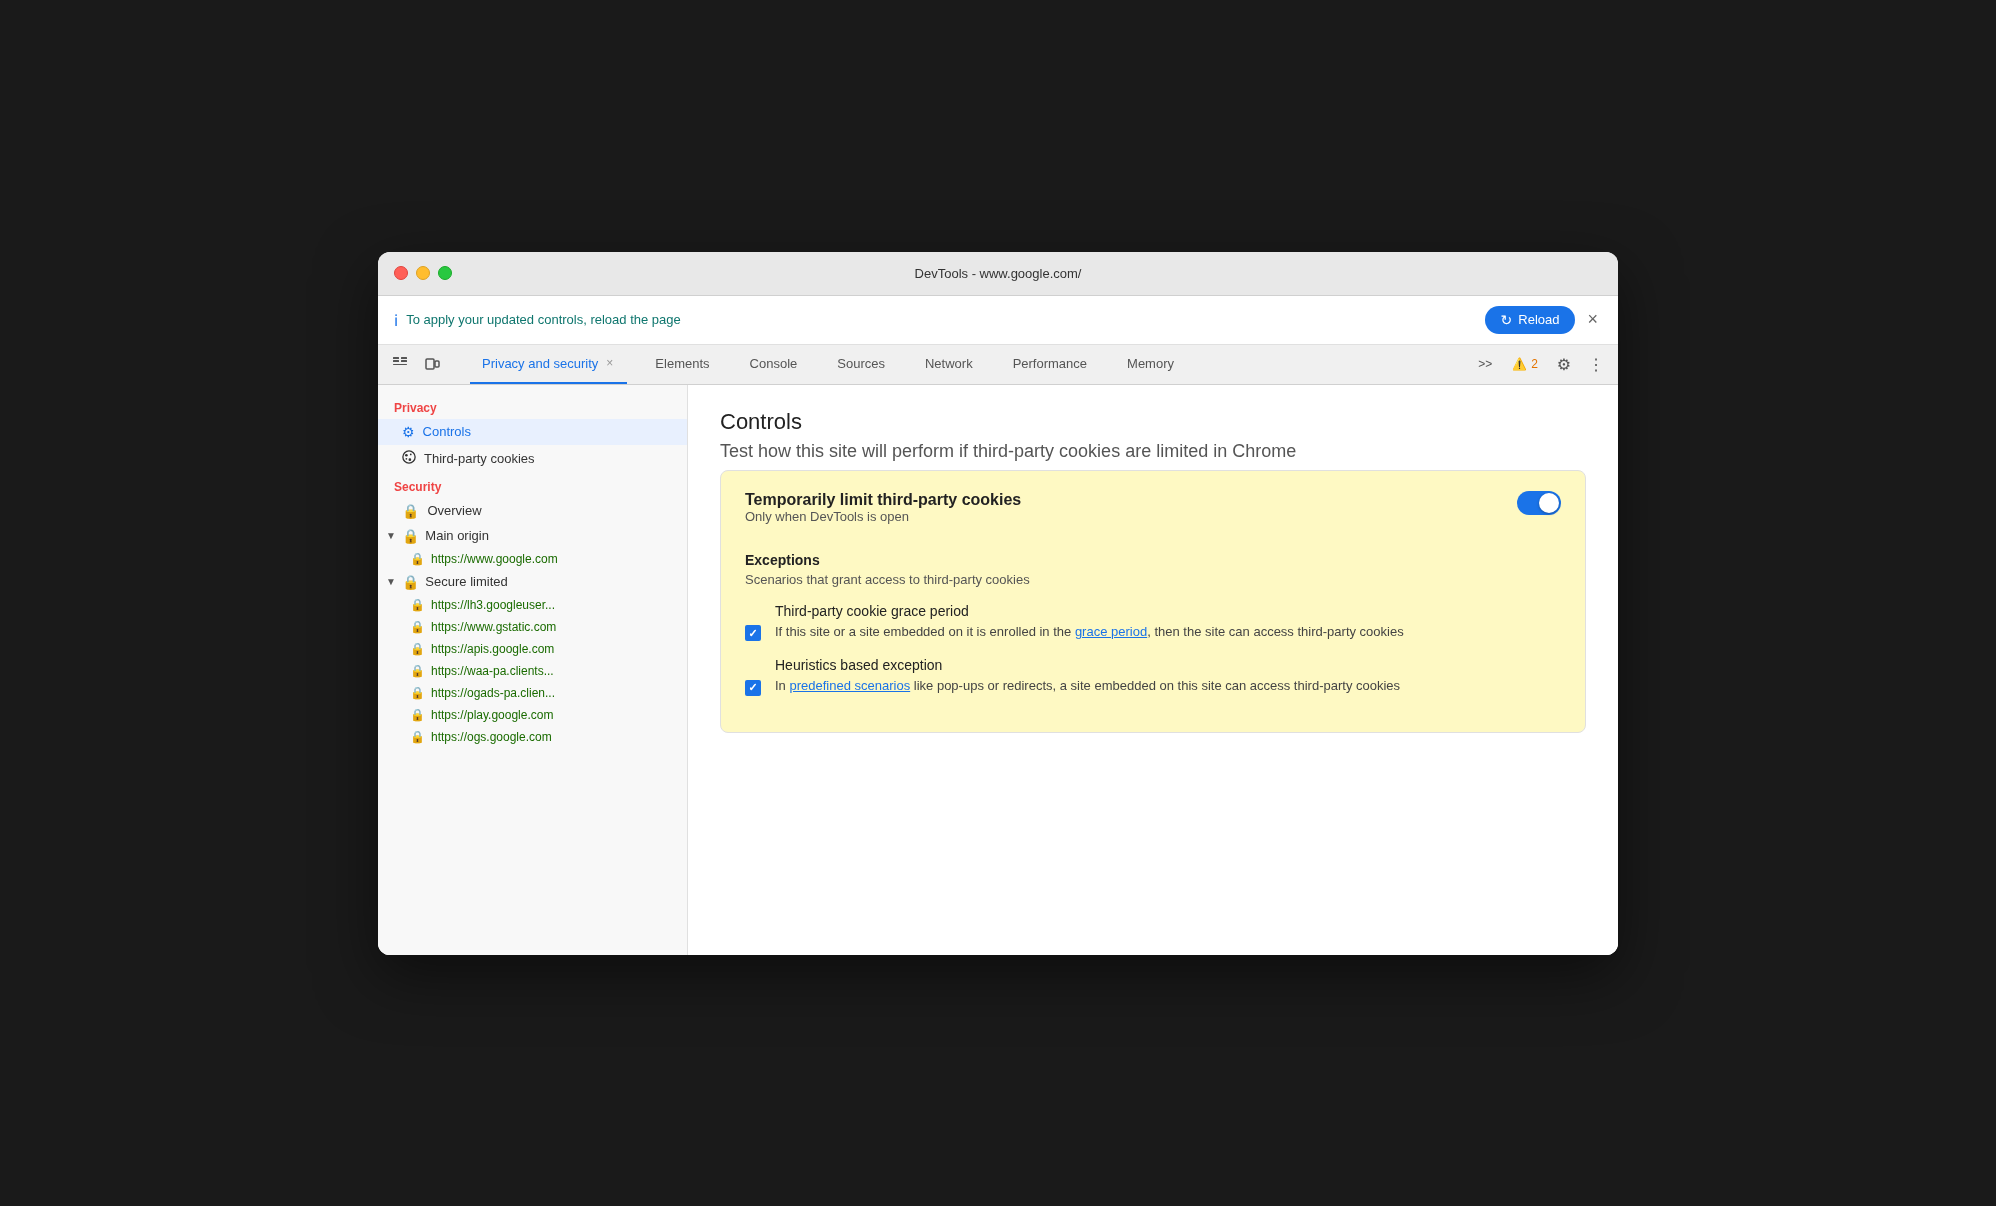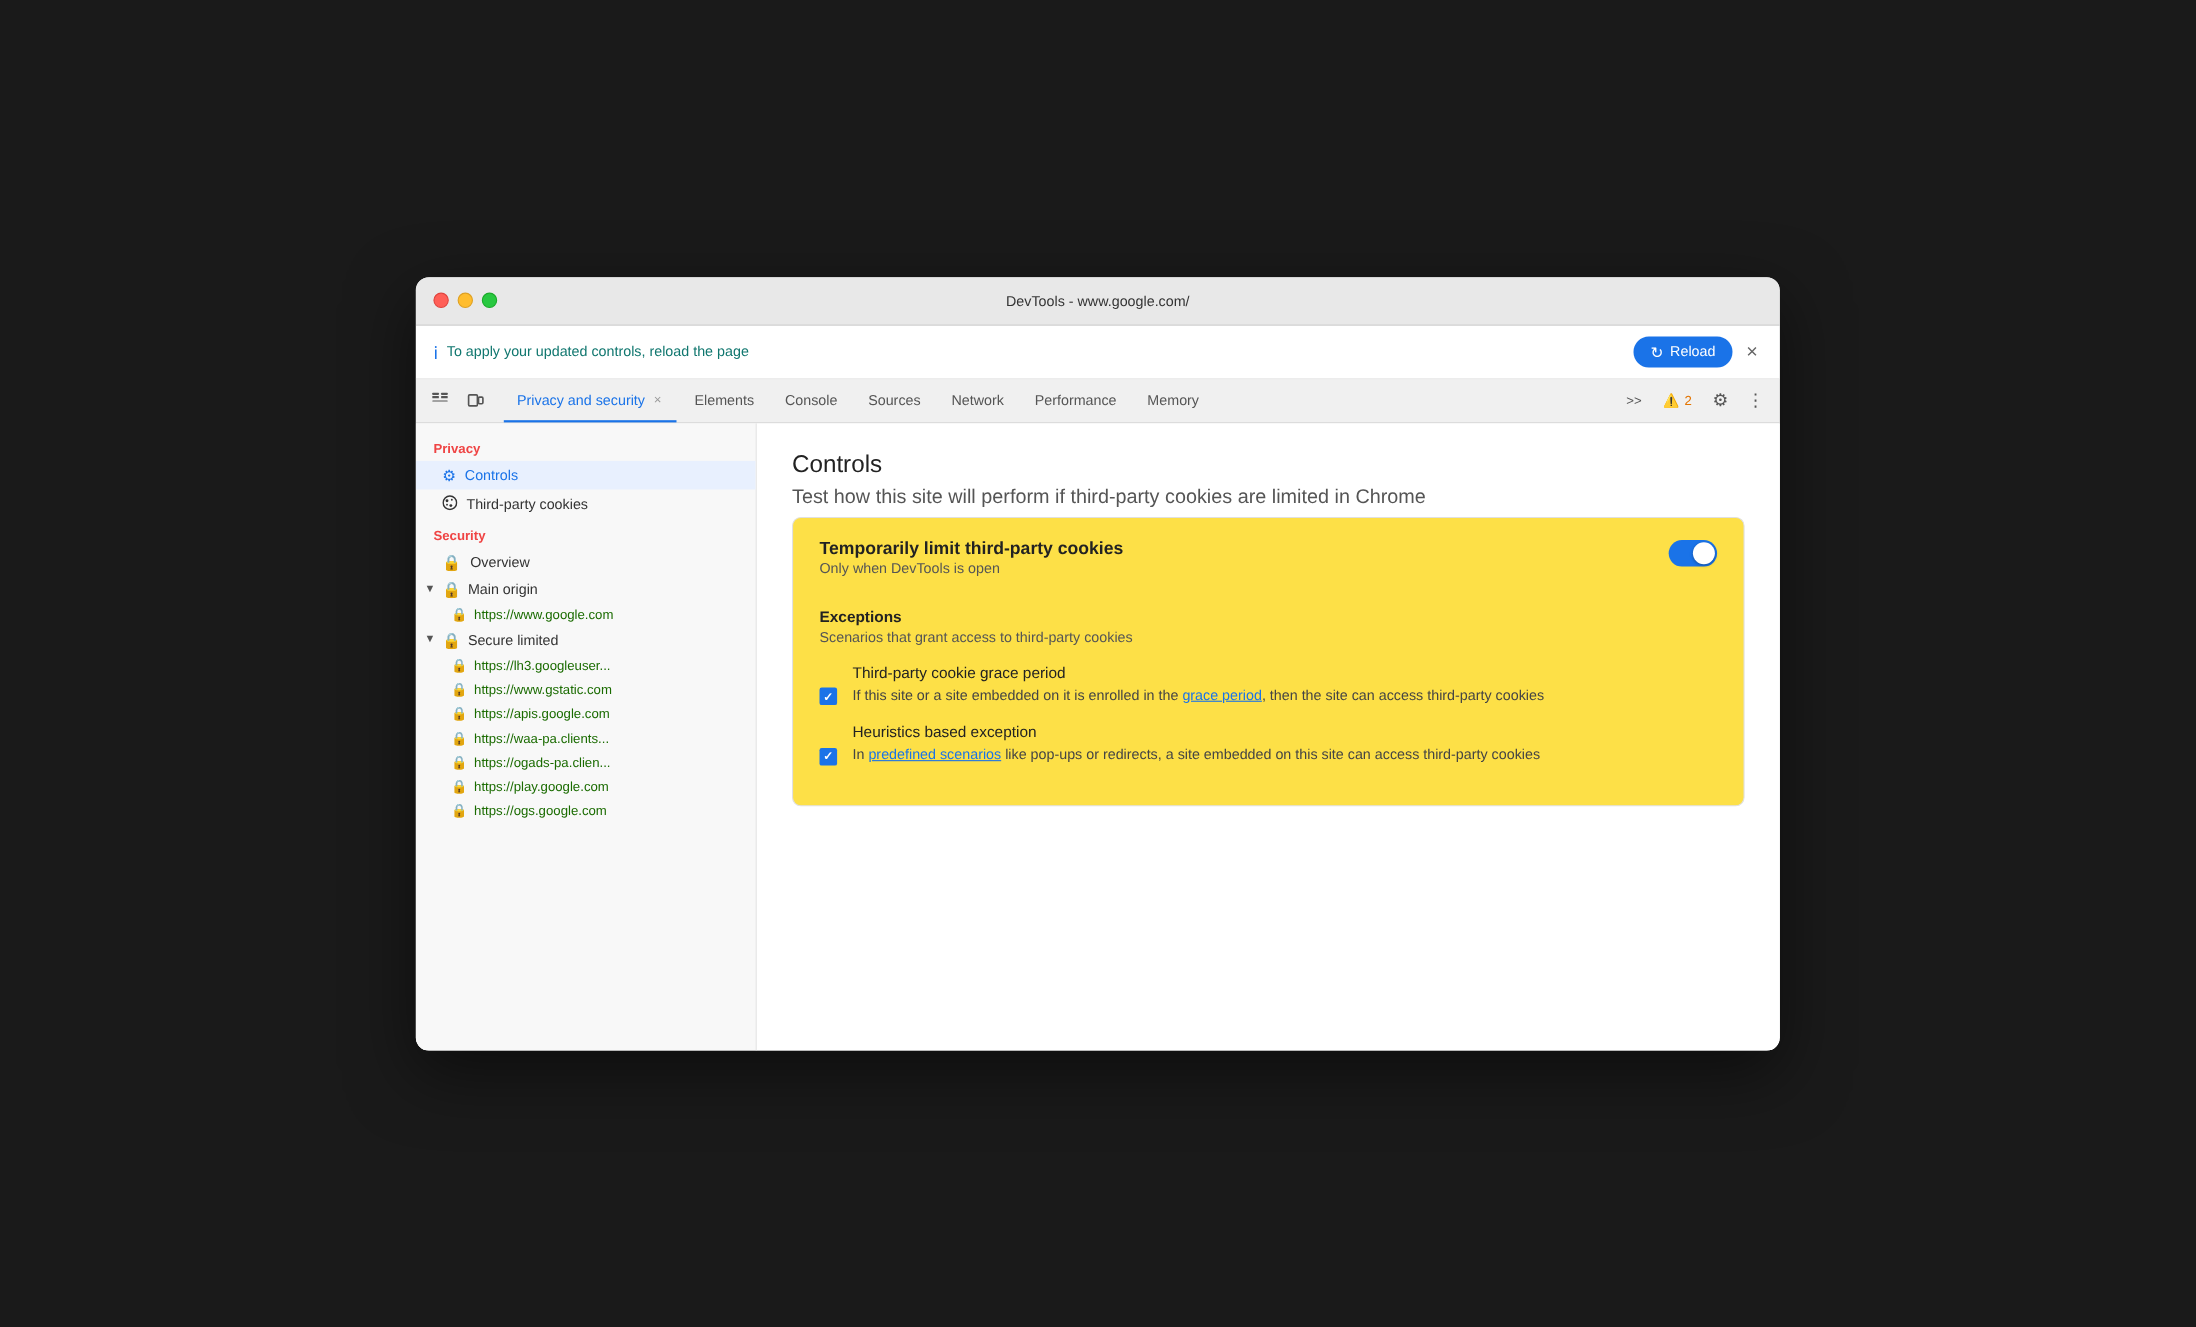--- a/index.html
+++ b/index.html
@@ -89,21 +89,21 @@
       cursor: pointer;
       padding: 0 4px;
     }
     .tabs-bar {
       background: #f0f0f0;
       border-bottom: 1px solid #d0d0d0;
       display: flex;
       align-items: center;
       padding: 0 8px;
       height: 40px;
-      gap: 4px;
+      gap: 16px;
     }
     .tab-tools-icons {
       display: flex;
       gap: 4px;
       margin-right: 8px;
     }
     .tool-icon {
       width: 28px;
       height: 28px;
       display: flex;
@@ -247,21 +247,21 @@
     }
     .content-subtitle {
       font-size: 18px;
       color: #555;
       margin-bottom: 8px;
     }
     .card {
       border: 1px solid #e0e0e0;
       border-radius: 8px;
       padding: 20px 24px;
-      background: #fde047;
+      background: #fef9c3;
     }
     .card-header {
       display: flex;
       align-items: flex-start;
       justify-content: space-between;
       margin-bottom: 4px;
     }
     .card-title {
       font-size: 16px;
       font-weight: 600;

